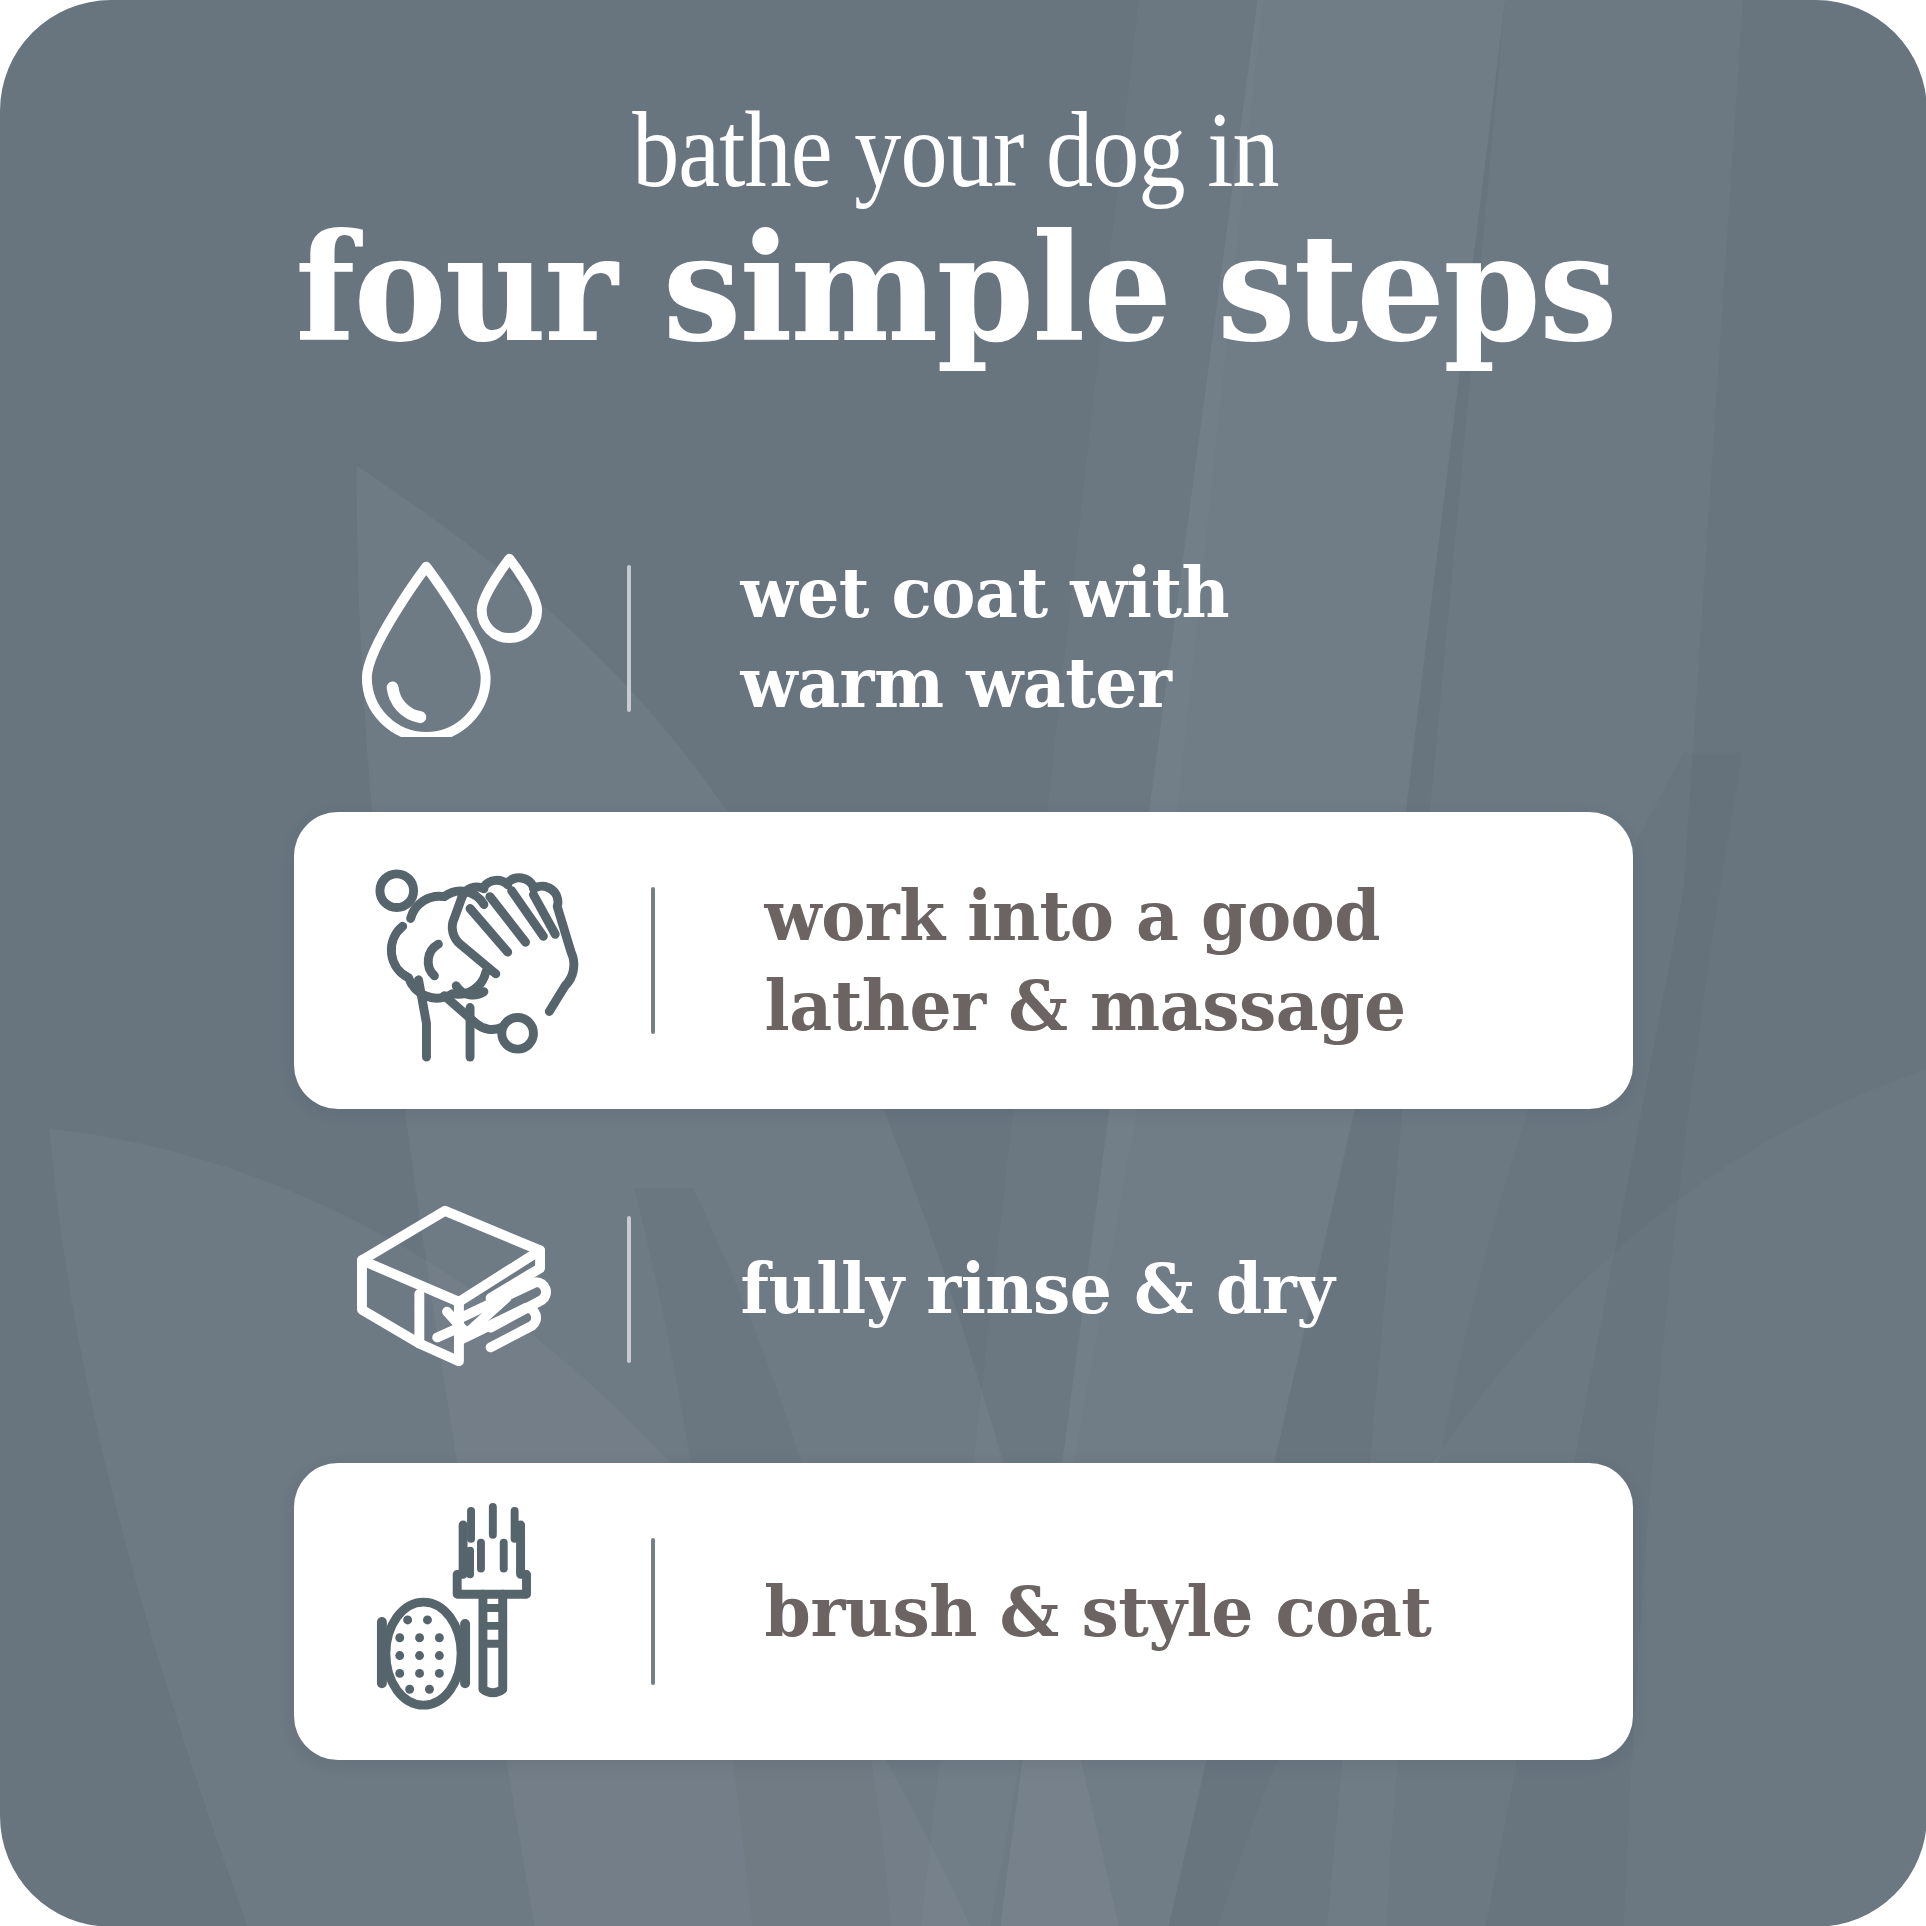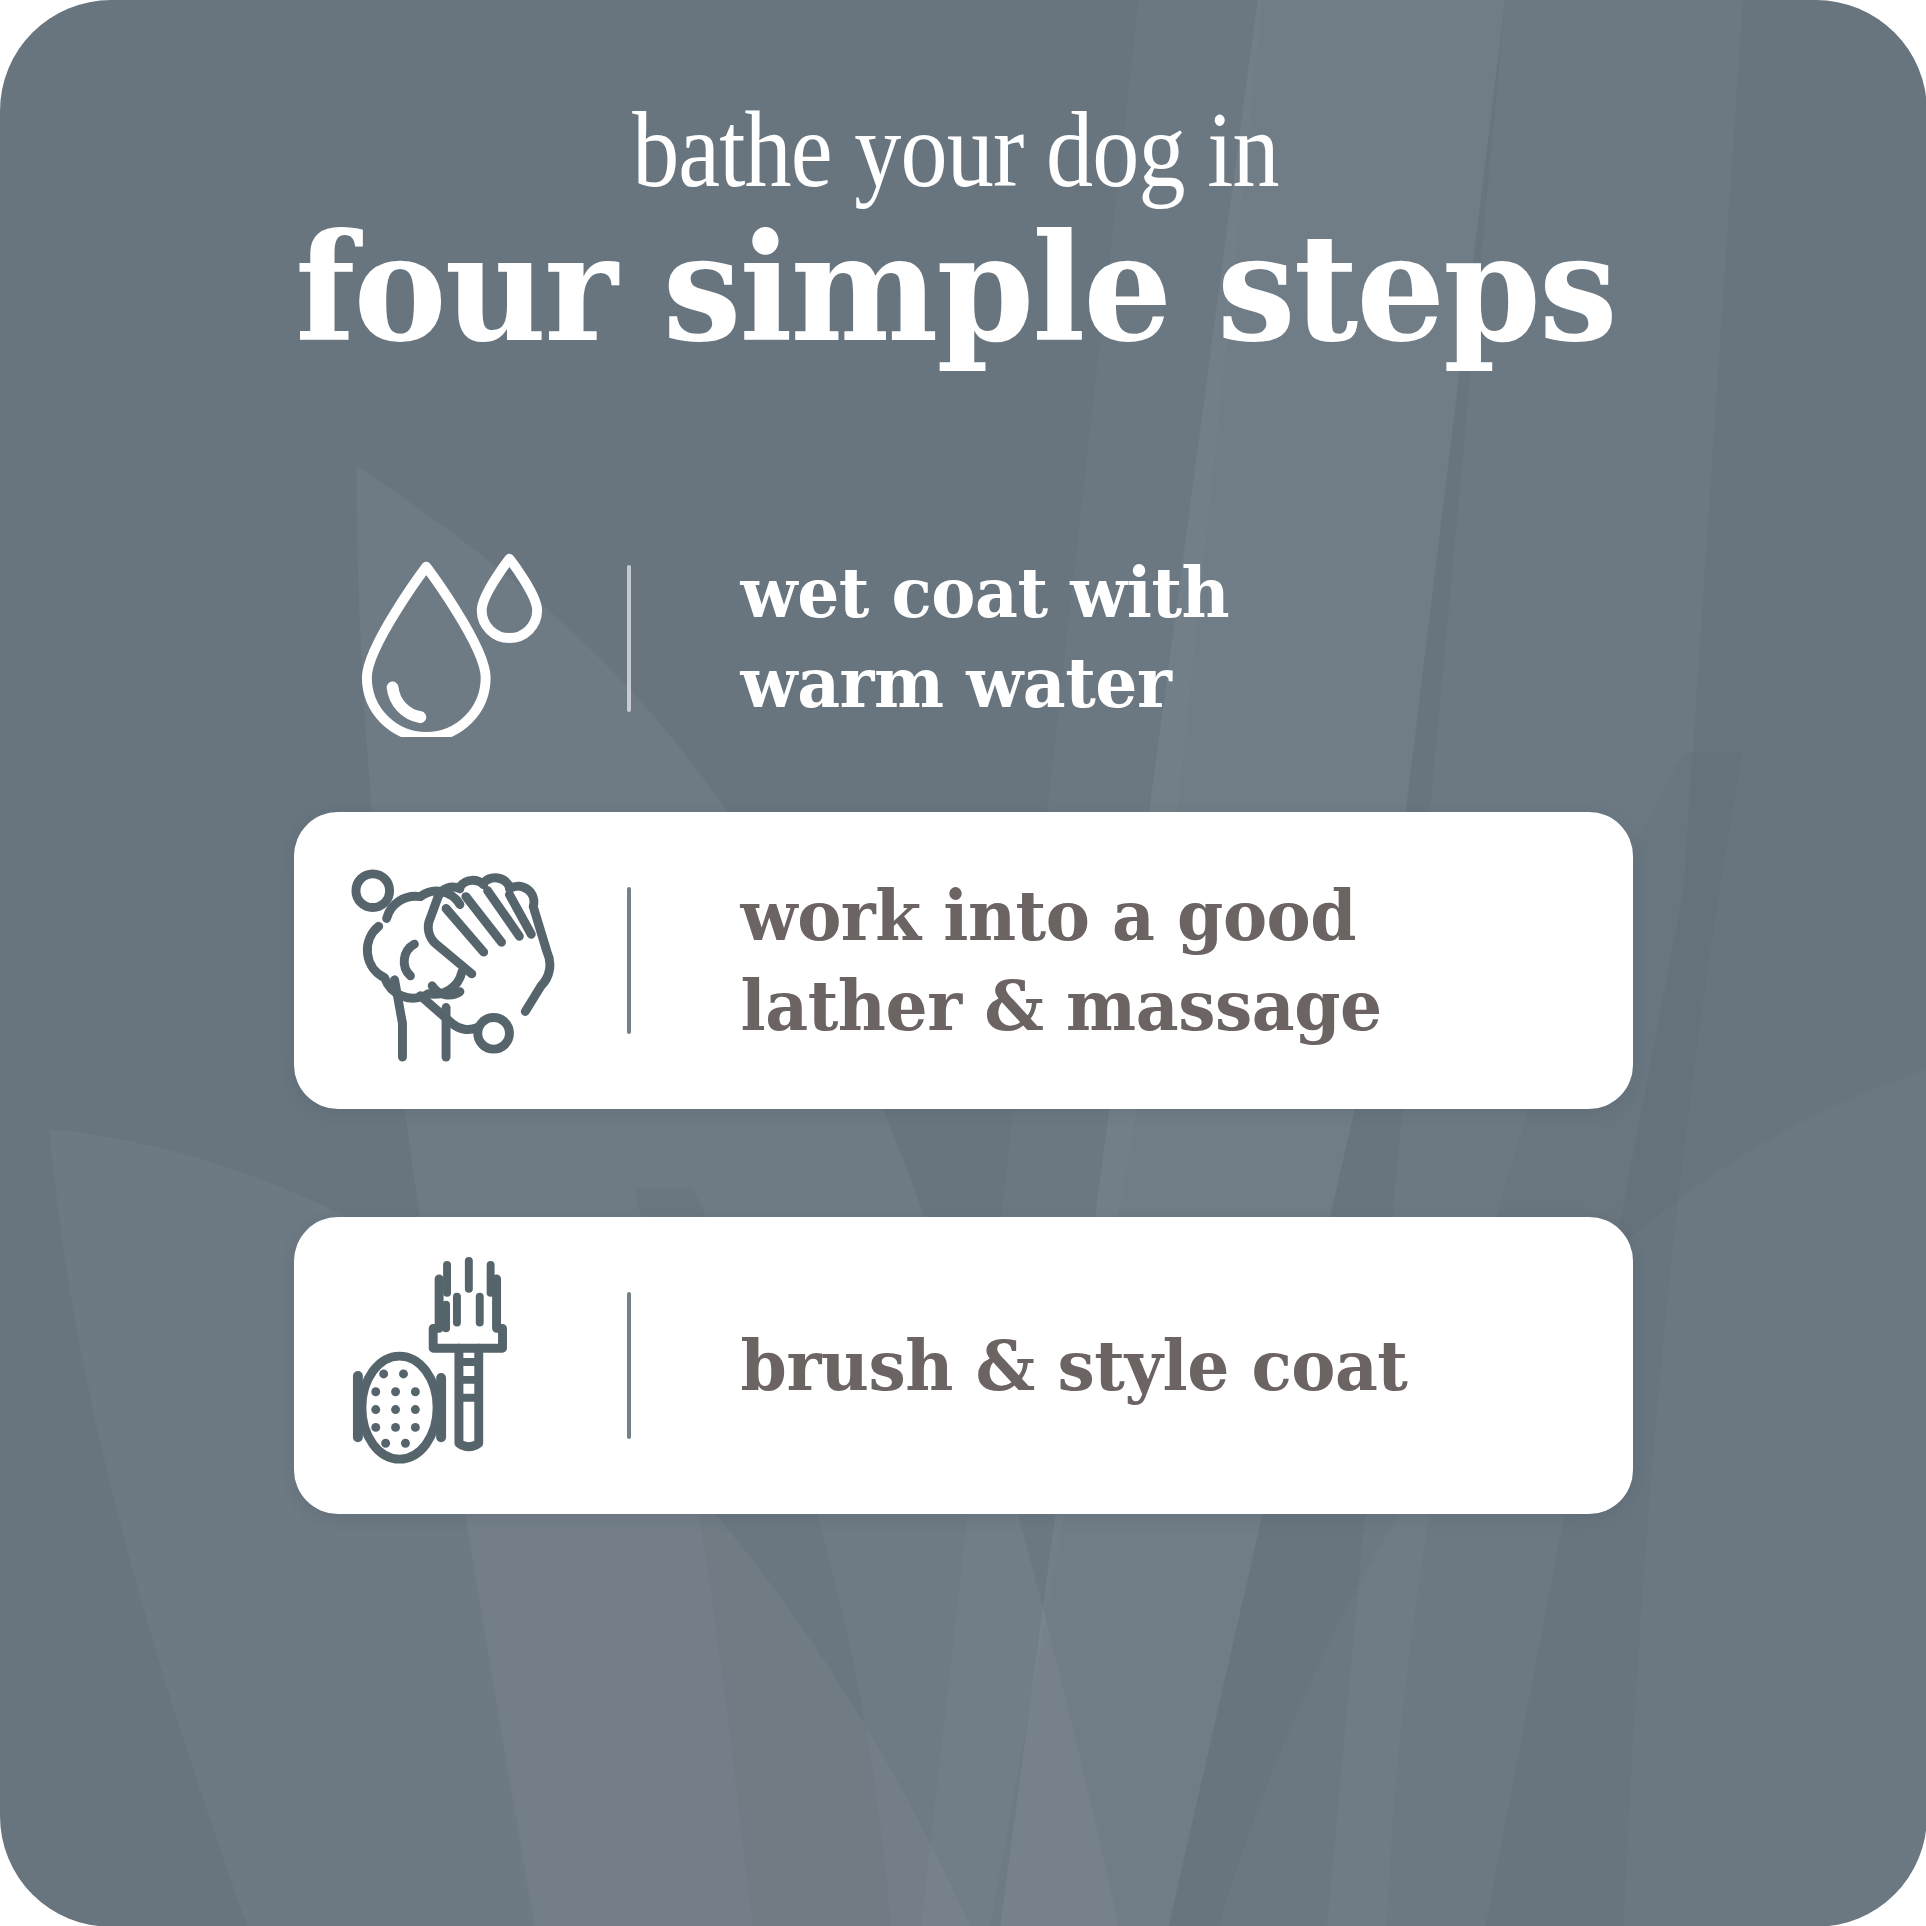--- a/index.html
+++ b/index.html
@@ -54,20 +54,21 @@
     width:1339px;
     margin:0 auto;
     min-height:246px;
     gap:28px;
   }
   .step.card {
     background:#ffffff;
     border-radius:44px;
     box-shadow:0 4px 16px rgba(40,50,58,0.10);
     min-height:297px;
+    padding-left:24px;
   }
   .step.plain { background:transparent; }
 
   .step-icon {
     flex:0 0 305px;
     height:100%;
     display:flex;
     align-items:center;
     justify-content:center;
     padding-left:10px;
@@ -178,20 +179,45 @@
       </div>
       <div class="step-divider"></div>
       <div class="step-text">
         <div>work into a good</div>
         <div>lather &amp; massage</div>
       </div>
     </div>
 
     <div class="gap-b"></div>
 
+    <div class="step plain">
+      <div class="step-icon">
+        <svg width="220" height="188" viewBox="0 0 222 190" aria-hidden="true">
+          <g fill="none" stroke="#ffffff" stroke-width="10" stroke-linecap="round" stroke-linejoin="round">
+
+            <path d="M20 66 L 104 16 L 200 56 L 118 108 Z"></path>
+
+            <path d="M20 66 L 20 116 L 78 150 L 78 100"></path>
+
+            <path d="M118 108 L 118 168 L 78 150"></path>
+            <path d="M200 56 L 200 74 L 150 104"></path>
+
+            <path d="M120 124 L 196 88 a10 10 0 0 1 6 18 L 150 134"></path>
+            <path d="M120 146 L 186 114 a10 10 0 0 1 6 18 L 150 154"></path>
+
+            <path d="M96 144 L 114 136"></path>
+            <path d="M106 118 L 126 140 L 166 104"></path>
+          </g>
+        </svg>
+      </div>
+      <div class="step-divider"></div>
+      <div class="step-text">
+        <div>fully rinse &amp; dry</div>
+      </div>
+    </div>
 
     <div class="gap-c"></div>
 
     <div class="step card">
       <div class="step-icon">
         <svg width="208" height="218" viewBox="0 0 210 220" aria-hidden="true">
           <g stroke="#56646c" stroke-width="9" fill="none" stroke-linecap="round" stroke-linejoin="round">
 
             <path d="M92 22 L 92 72 L 86 72 L 86 92 L 156 92 L 156 72 L 150 72 L 150 22"></path>
 

